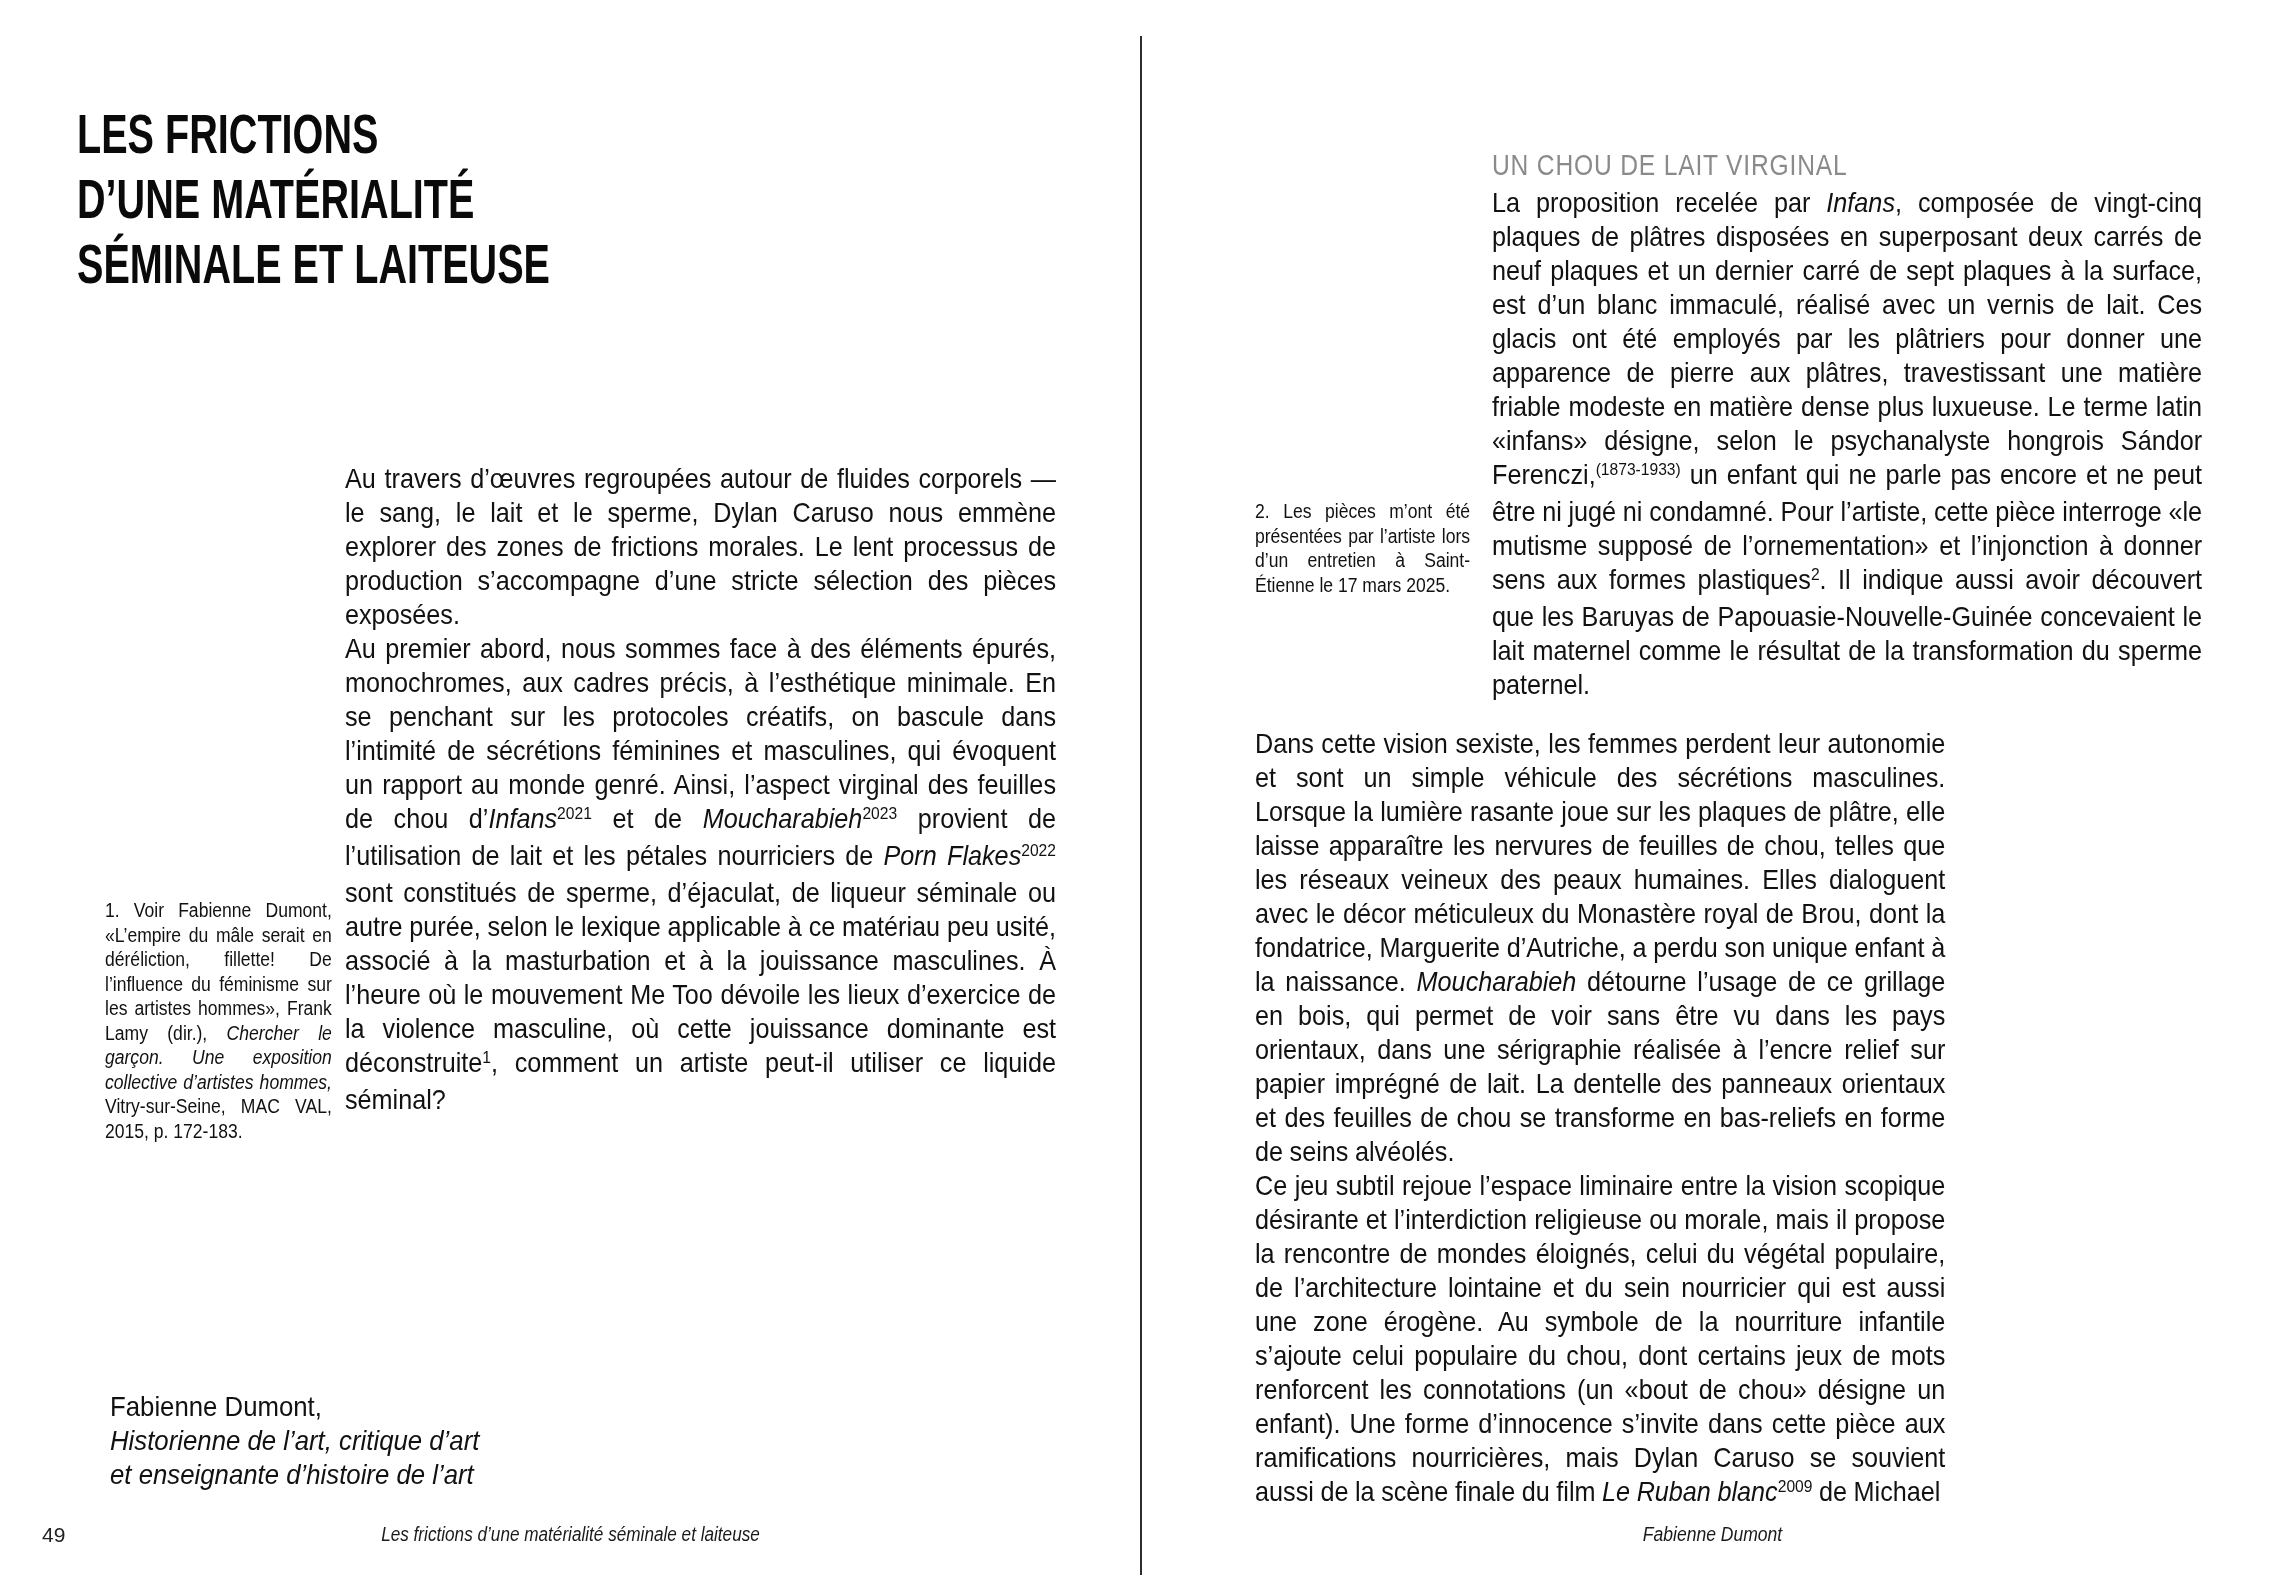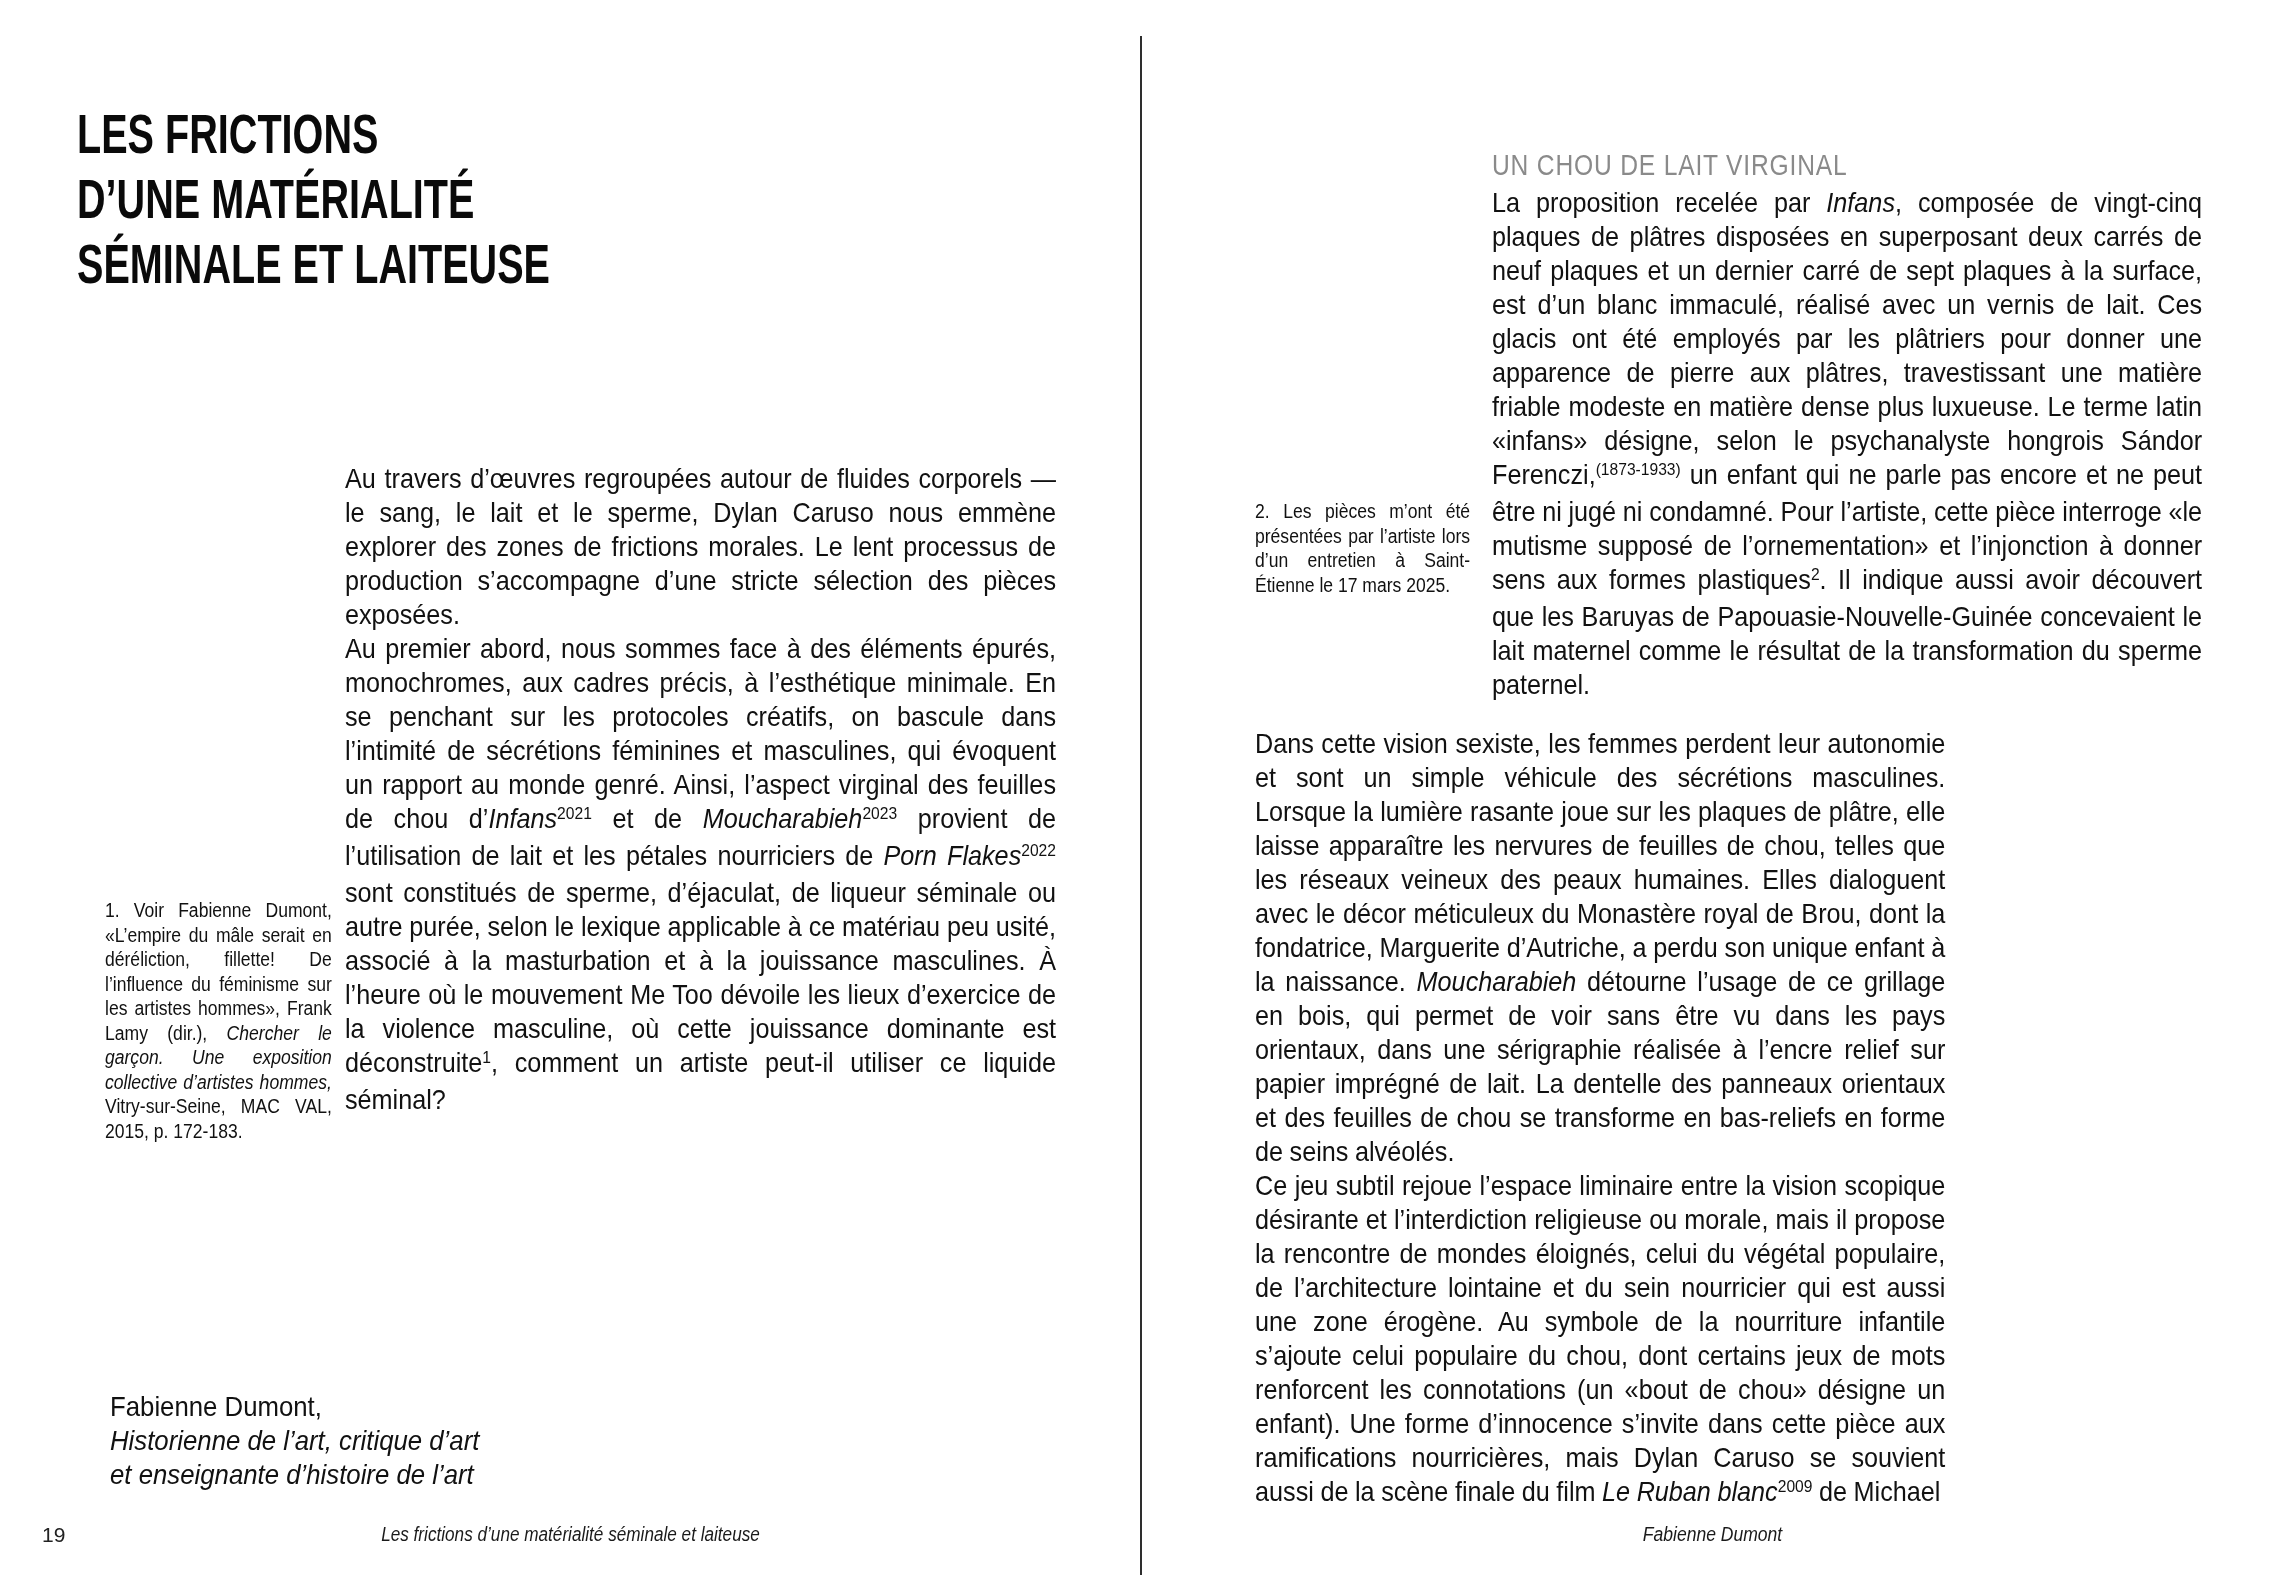--- a/index.html
+++ b/index.html
@@ -95,21 +95,21 @@
 
     <aside class="footnote-left"><span>1. Voir Fabienne Dumont, «L’empire du mâle serait en déréliction, fillette! De l’influence du féminisme sur les artistes hommes», Frank Lamy (dir.), </span><span class="it">Chercher le garçon. Une exposition collective d’artistes hommes,</span><span> Vitry-sur-Seine, MAC VAL, 2015, p. 172-183.</span></aside>
 
     <div class="author">
       <div>Fabienne Dumont,</div>
       <div class="it">Historienne de l’art, critique d’art</div>
       <div class="it">et enseignante d’histoire de l’art</div>
     </div>
 
     <div class="footer-left">
-      <span class="pagenum-left">19</span>
+      <span class="pagenum-left">49</span>
       <span class="running-title">Les frictions d’une matérialité séminale et laiteuse</span>
     </div>
   </div>
 
   <div class="divider"></div>
 
   <div>
     <h2 class="section-heading">UN CHOU DE LAIT VIRGINAL</h2>
 
     <p class="para1 para"><span>La proposition recelée par </span><span class="it">Infans</span><span>, composée de vingt-cinq plaques de plâtres disposées en superposant deux carrés de neuf plaques et un dernier carré de sept plaques à la surface, est d’un blanc immaculé, réalisé avec un vernis de lait. Ces glacis ont été employés par les plâtriers pour donner une apparence de pierre aux plâtres, travestissant une matière friable modeste en matière dense plus luxueuse. Le terme latin «infans» désigne, selon le psychanalyste hongrois Sándor Ferenczi,</span><span class="sup">(1873-1933)</span><span> un enfant qui ne parle pas encore et ne peut être ni jugé ni condamné. Pour l’artiste, cette pièce interroge «le mutisme supposé de l’ornementation» et l’injonction à donner sens aux formes plastiques</span><span class="sup">2</span><span>. Il indique aussi avoir découvert que les Baruyas de Papouasie-Nouvelle-Guinée concevaient le lait maternel comme le résultat de la transformation du sperme paternel.</span></p>

